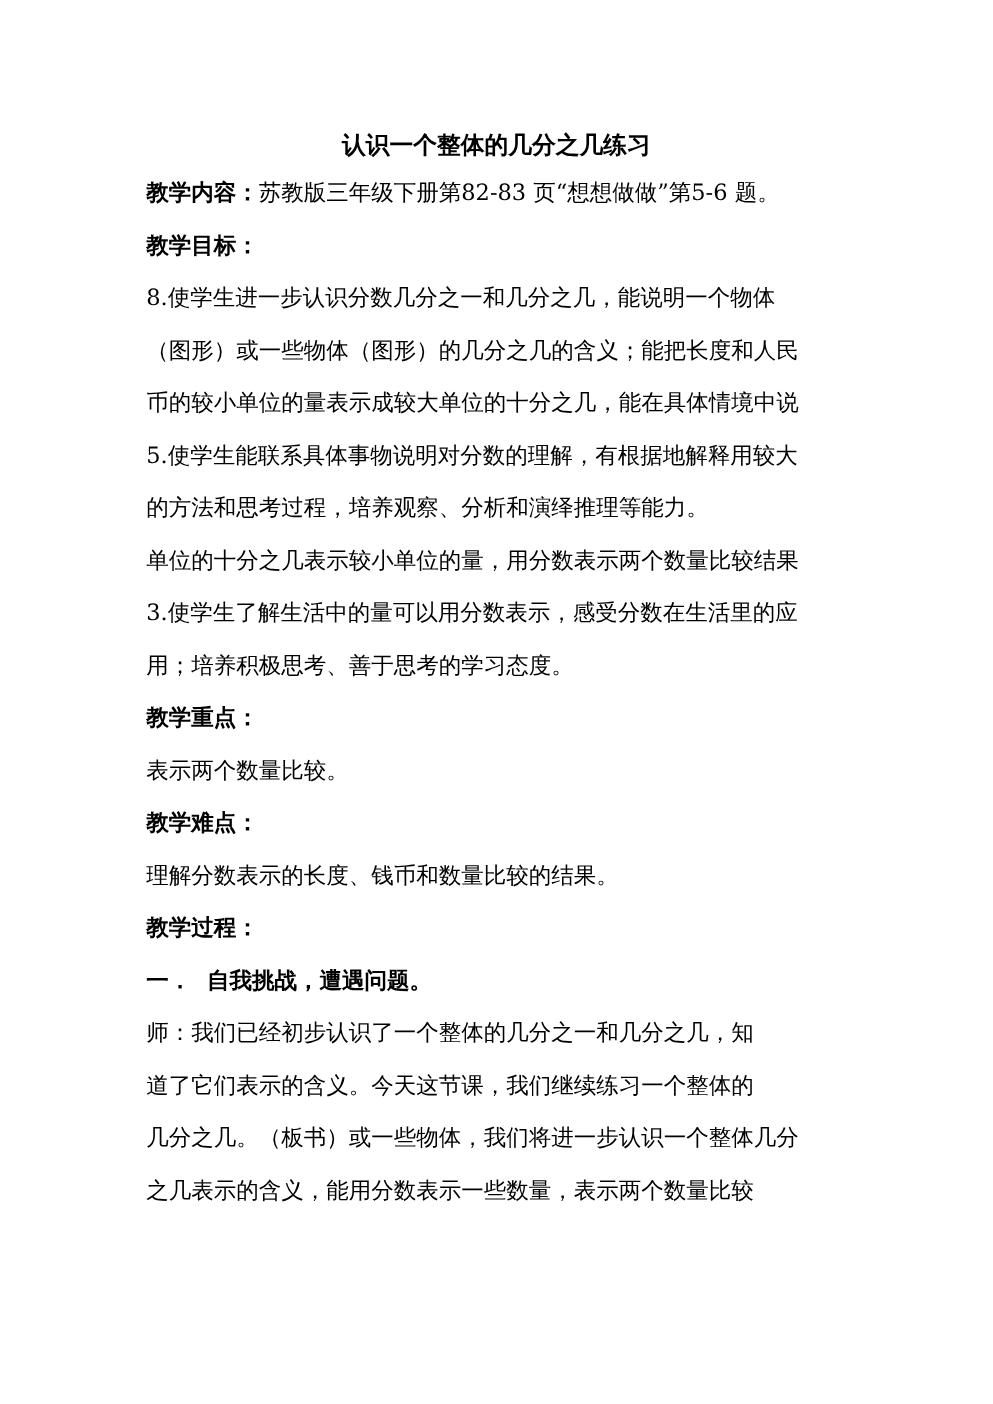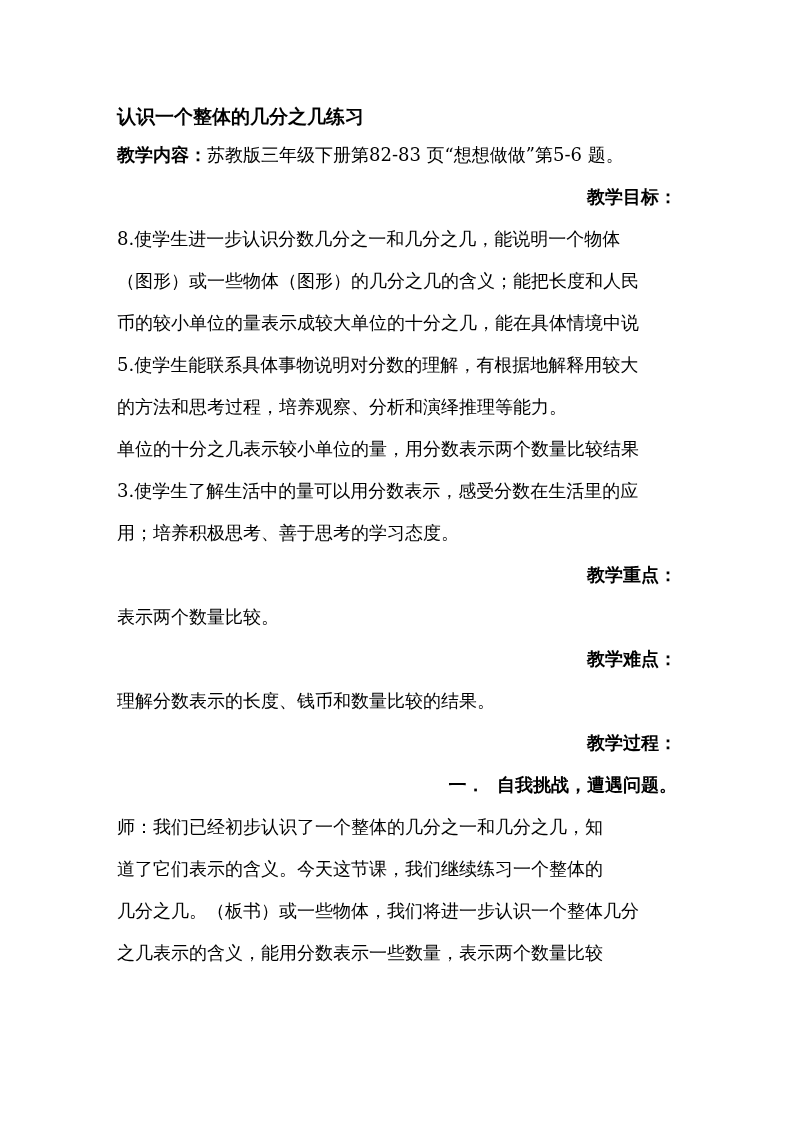--- a/index.html
+++ b/index.html
@@ -13,28 +13,29 @@
       font-family: "DejaVu Serif", "Liberation Serif", serif;
       font-size: 18px;
     }
     .line {
       height: 42px;
       line-height: 42px;
       white-space: nowrap;
       overflow: visible;
     }
     .title {
+      text-align: center;
       font-weight: bold;
       font-size: 19px;
       height: 36px;
       line-height: 36px;
       margin-bottom: 0px;
       width: 560px;
     }
-    .bold { font-weight: bold; text-align: right; }
+    .bold { font-weight: bold; }
   </style>
 </head>
 <body>
 
 <div class="page">
   <div class="line title">认识一个整体的几分之几练习</div>
 
   <div class="line">
     <span class="bold">教学内容：</span><span>苏教版三年级下册第82-83 页“想想做做”第5-6 题。</span>
   </div>
@@ -58,21 +59,21 @@
     <div class="line">用；培养积极思考、善于思考的学习态度。</div>
   </div>
 
   <div class="line bold">教学重点：</div>
   <div class="line">表示两个数量比较。</div>
 
   <div class="line bold">教学难点：</div>
   <div class="line">理解分数表示的长度、钱币和数量比较的结果。</div>
 
   <div class="line bold">教学过程：</div>
-  <div class="line bold" style="white-space: pre; margin-left: 24px;">一．  自我挑战，遭遇问题。</div>
+  <div class="line bold" style="white-space: pre;">一．  自我挑战，遭遇问题。</div>
 
   <div>
     <div class="line">师：我们已经初步认识了一个整体的几分之一和几分之几，知</div>
     <div class="line">道了它们表示的含义。今天这节课，我们继续练习一个整体的</div>
     <div class="line">几分之几。（板书）或一些物体，我们将进一步认识一个整体几分</div>
     <div class="line">之几表示的含义，能用分数表示一些数量，表示两个数量比较</div>
   </div>
 </div>
 
 </body></html>

